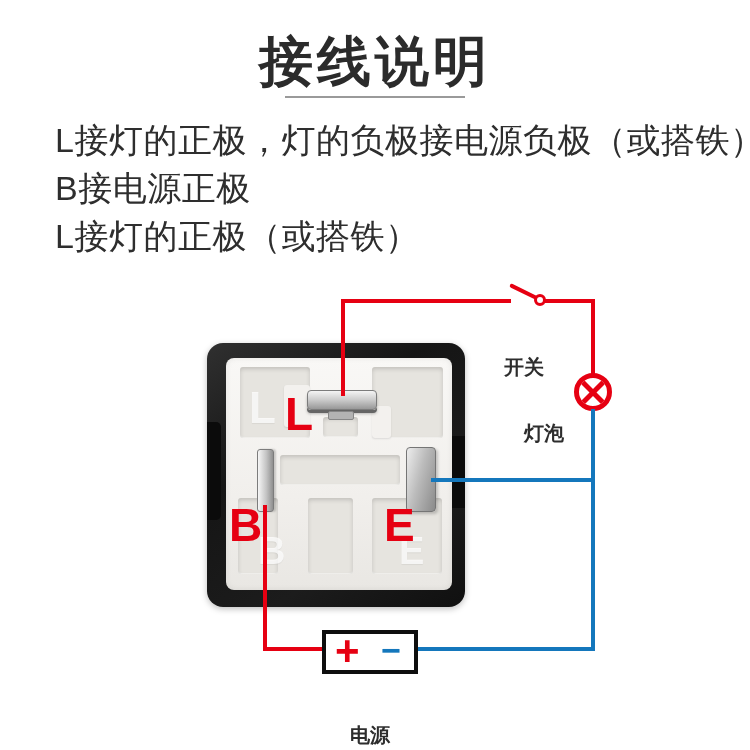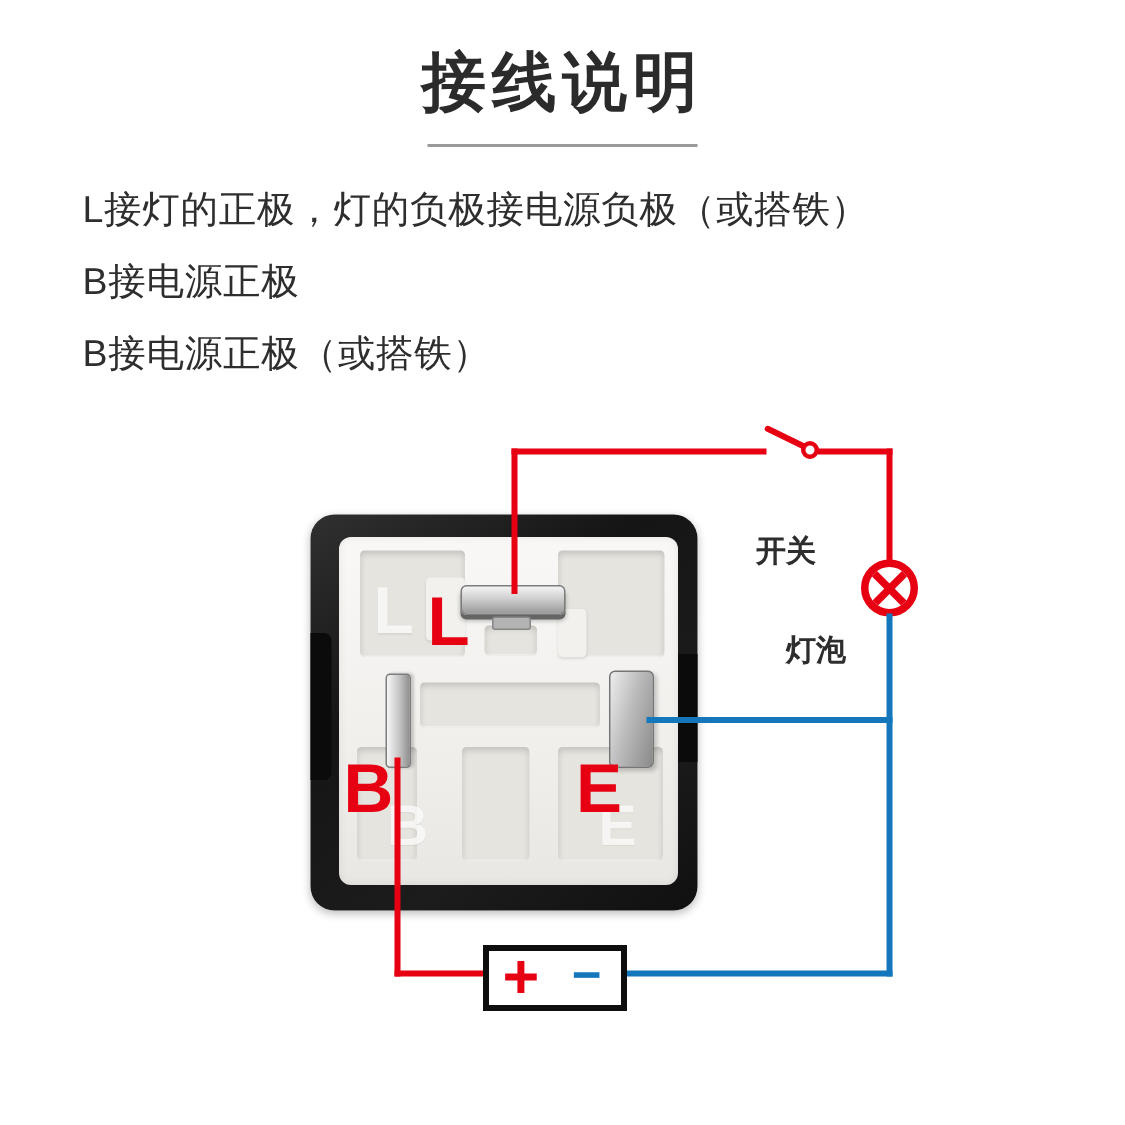--- a/index.html
+++ b/index.html
@@ -8,27 +8,27 @@
     --ink:#2b2b2b;
   }
   *{margin:0;padding:0;box-sizing:border-box;}
   html,body{background:#fff;}
   body{font-family:"Liberation Sans","DejaVu Sans",sans-serif;}
   .stage{position:relative;width:750px;height:750px;background:#ffffff;overflow:hidden;}
 
   
   .page-title{
     position:absolute;left:0;top:26px;width:750px;text-align:center;
-    font-size:43px;font-weight:bold;letter-spacing:4px;color:var(--ink);
+    font-size:54px;font-weight:bold;letter-spacing:4px;color:var(--ink);
   }
   .title-underline{position:absolute;left:285px;top:96px;width:180px;height:2px;background:#9a9a9a;}
 
   
   .instructions{position:absolute;left:55px;top:116px;width:660px;}
-  .instr-line{font-size:25px;line-height:48px;color:#2e2e2e;letter-spacing:0.5px;white-space:nowrap;}
+  .instr-line{font-size:34px;line-height:48px;color:#2e2e2e;letter-spacing:0.5px;white-space:nowrap;}
 
   
   .relay-body{
     position:absolute;left:207px;top:343px;width:258px;height:264px;
     background:linear-gradient(145deg,#303030 0%,#151515 35%,#1c1c1c 70%,#101010 100%);
     border-radius:16px;box-shadow:0 2px 6px rgba(0,0,0,0.25);
   }
   .notch{position:absolute;background:#0b0b0b;}
   .notch-left{left:207px;top:422px;width:14px;height:98px;border-radius:0 5px 5px 0;}
   .notch-right{left:445px;top:436px;width:20px;height:72px;border-radius:5px 0 0 5px;}
@@ -128,21 +128,21 @@
 <body>
 
 <div class="stage">
 
   <div class="page-title">接线说明</div>
   <div class="title-underline"></div>
 
   <div class="instructions">
     <div class="instr-line">L接灯的正极，灯的负极接电源负极（或搭铁）</div>
     <div class="instr-line">B接电源正极</div>
-    <div class="instr-line">B接电源正极（或搭铁）</div>
+    <div class="instr-line">L接灯的正极（或搭铁）</div>
   </div>
 
   <div class="relay-body"></div>
   <div class="notch notch-left"></div>
   <div class="notch notch-right"></div>
   <div class="relay-face"></div>
 
   <div class="recess r-tl"></div>
   <div class="r-tl-patch"></div>
   <div class="recess r-tr"></div>
@@ -185,14 +185,15 @@
   <div class="wire red w-b-down"></div>
   <div class="wire red w-b-h"></div>
 
   <div class="battery">
     <span class="bat-plus">+</span>
     <span class="bat-minus">−</span>
   </div>
 
   <div class="diagram-label lbl-switch">开关</div>
   <div class="diagram-label lbl-bulb">灯泡</div>
+  <div class="diagram-label lbl-power">电源</div>
 
 </div>
 
 </body></html>

